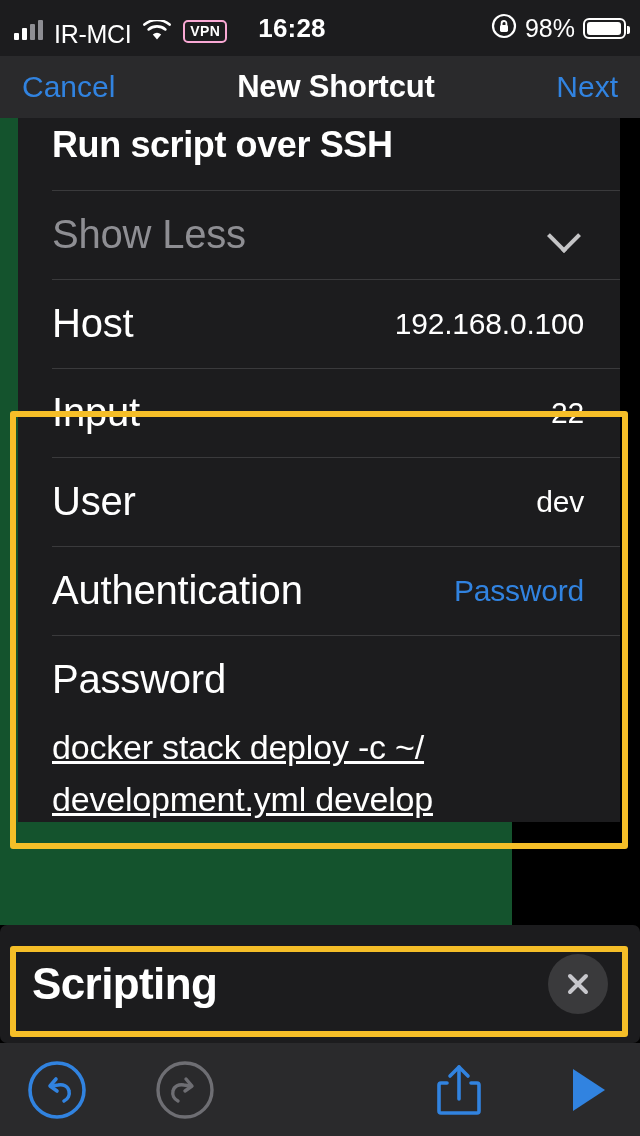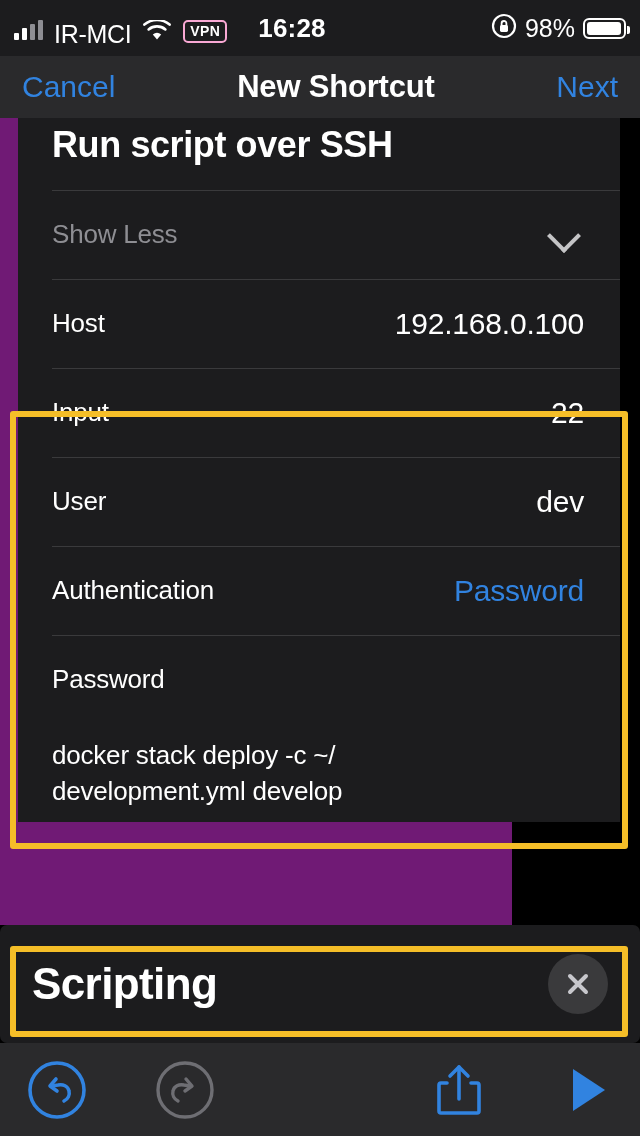--- a/index.html
+++ b/index.html
@@ -54,36 +54,36 @@
     background:#2a2a2c;
     display:flex; align-items:center; justify-content:space-between;
     padding:0 22px;
   }
   .nav-btn { color:#3183e0; font-size:30px; font-weight:400; }
   .nav-title { color:#fff; font-size:31px; font-weight:700; letter-spacing:-0.2px; }
 
   
   .content {
     position:absolute; top:118px; left:0; width:512px; height:807px;
-    background:#701a75;
+    background:#14532d;
   }
   .card {
     position:absolute; left:18px; top:0; width:602px;
     background:#1c1c1e;
   }
   .row {
     position:relative; height:89px;
     display:flex; align-items:center; justify-content:space-between;
     padding:0 36px 0 34px;
   }
   .row + .row::before {
     content:""; position:absolute; top:0; left:34px; right:0;
     height:1px; background:#3a3a3c;
   }
-  .row-label { color:#fff; font-size:26px; font-weight:400; letter-spacing:-0.2px; }
+  .row-label { color:#fff; font-size:40px; font-weight:400; letter-spacing:-0.2px; }
   .row-value { color:#fff; font-size:30px; font-weight:400; letter-spacing:-0.2px; }
   .row-value.link { color:#3183e0; }
 
   .title-row { height:72px; padding-top:6px; align-items:flex-start; }
   .title-text { color:#fff; font-size:36px; font-weight:700; letter-spacing:-0.4px; }
 
   .showless-row .row-label { color:#8e8e93; }
   .chevron {
     width:30px; height:30px; position:relative; margin-right:4px;
   }
@@ -92,22 +92,23 @@
     width:20px; height:20px;
     border-right:4px solid #c4c4c6; border-bottom:4px solid #c4c4c6;
     transform:rotate(45deg);
   }
 
   .script-row {
     height:98px; display:flex; align-items:center;
     padding:0 36px 0 34px;
   }
   .script-text {
-    color:#fff; font-size:26px; line-height:36px; letter-spacing:-0.2px;
+    color:#fff; font-size:34px; line-height:52px; letter-spacing:-0.2px;
     white-space:pre-line;
+    text-decoration:underline;
   }
 
   
   .hl {
     position:absolute; border:6px solid #f5be28; border-radius:3px;
     pointer-events:none; z-index:5;
   }
   #hl-ssh   { left:10px; top:293px; width:618px; height:438px; }
   #hl-script{ left:10px; top:828px; width:618px; height:91px; }
 

